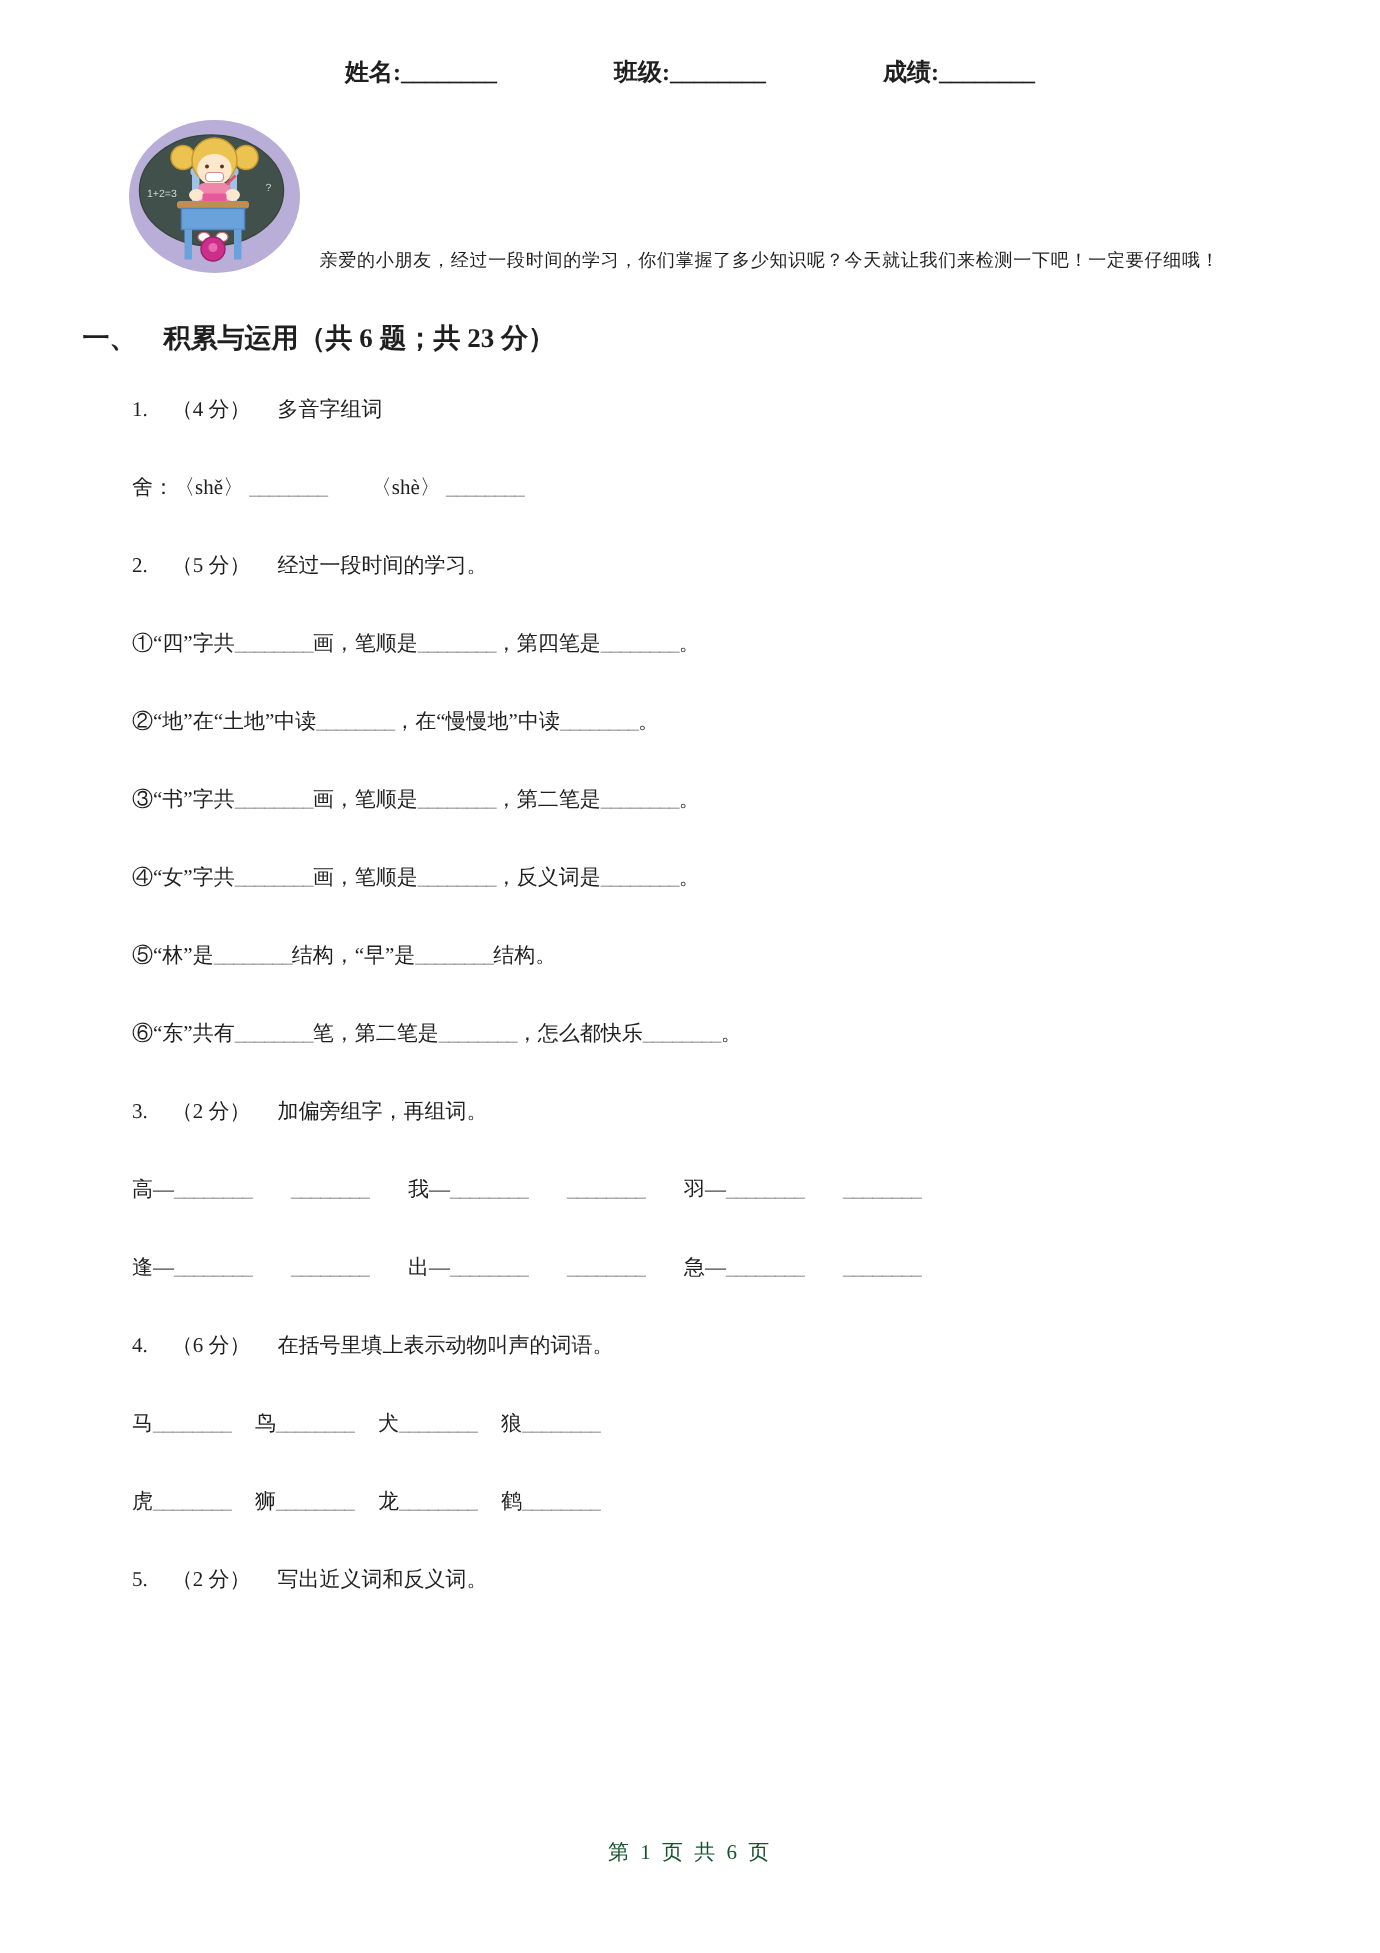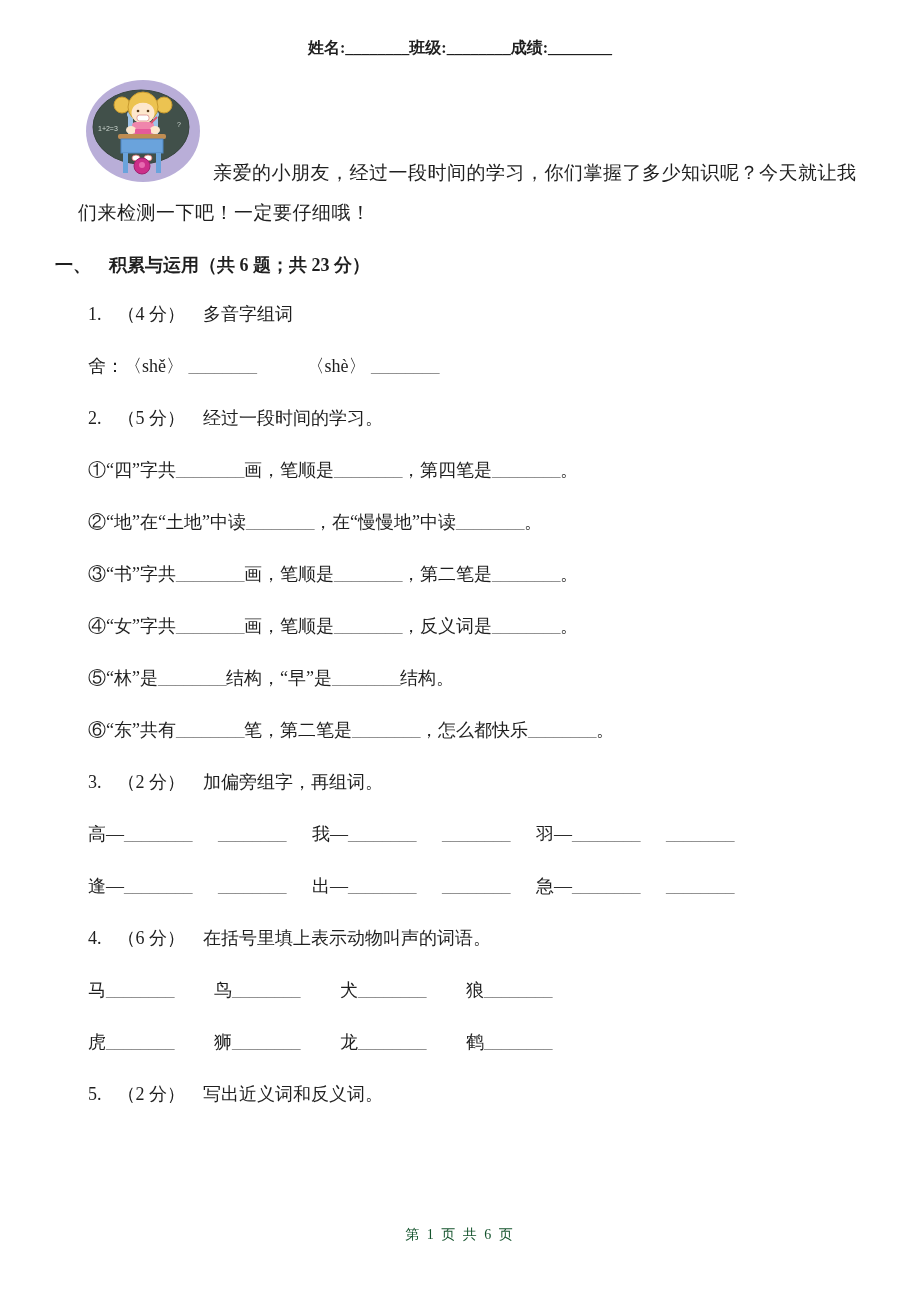--- a/index.html
+++ b/index.html
@@ -20,57 +20,58 @@
     margin-top: 48px;
     text-align: center;
     font-size: 23px;
     font-weight: bold;
     letter-spacing: 1px;
   }
   .student-row {
     margin-top: 38px;
     display: flex;
     justify-content: center;
+    gap: 78px;
     font-size: 16px;
     font-weight: bold;
   }
   .student-row .field { white-space: nowrap; }
   .intro-block {
     margin-top: 20px;
     margin-left: 23px;
     overflow: hidden;
   }
   .illustration {
     float: left;
     margin-left: 7px;
     margin-right: 8px;
     width: 120px; height: 106px;
   }
   .intro-text {
     padding-top: 74px;
-    font-size: 19px;
+    font-size: 12px;
     line-height: 40px;
     letter-spacing: 0.5px;
   }
   .section-heading {
     margin-top: 20px;
     font-size: 18px;
     font-weight: bold;
   }
   .section-heading .marker { margin-right: 18px; }
   .questions { margin-top: 24px; margin-left: 33px; }
-  .q-line { line-height: 26px; margin-bottom: 26px; font-size: 18px; }
+  .q-line { line-height: 26px; margin-bottom: 26px; font-size: 14px; }
   .q-head .q-num { margin-right: 16px; }
   .q-head .q-pts { margin-right: 18px; }
   .q-row { display: flex; flex-wrap: nowrap; white-space: nowrap; }
   .q-row .cell { white-space: nowrap; }
-  .qn1 { gap: 50px; }
+  .qn1 { gap: 29px; }
   .qn2 { gap: 0; }
   .qn3 { gap: 26px; margin-top: 20px; }
-  .qn4 { gap: 40px; }
+  .qn4 { gap: 16px; }
   .blank { color: #8f8f8f; letter-spacing: -0.5px; }
   .footer {
     position: absolute;
     top: 1188px; left: 0; right: 0;
     text-align: center;
     font-size: 14px;
     color: #14532d;
     letter-spacing: 2px;
   }
 </style>

